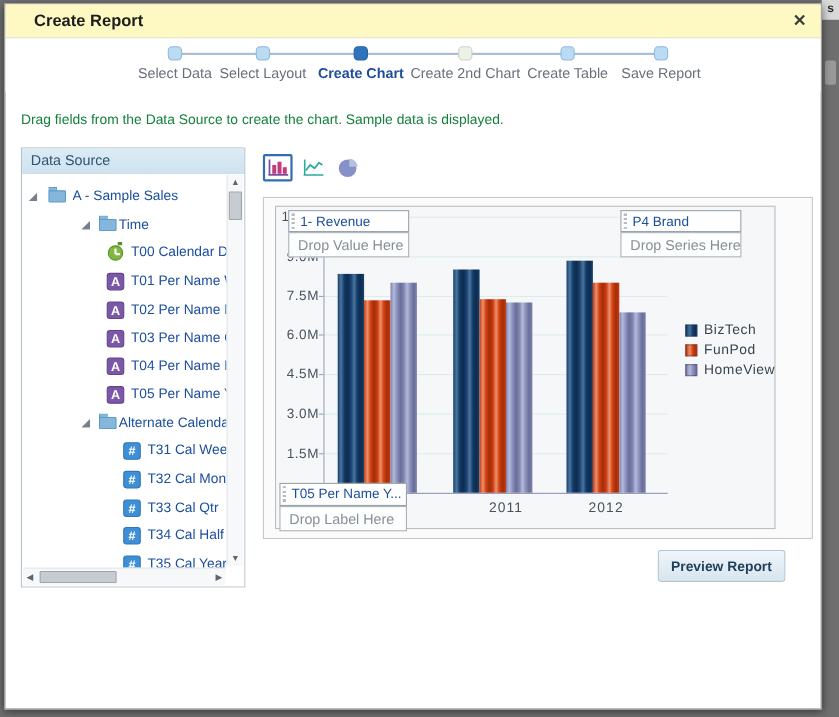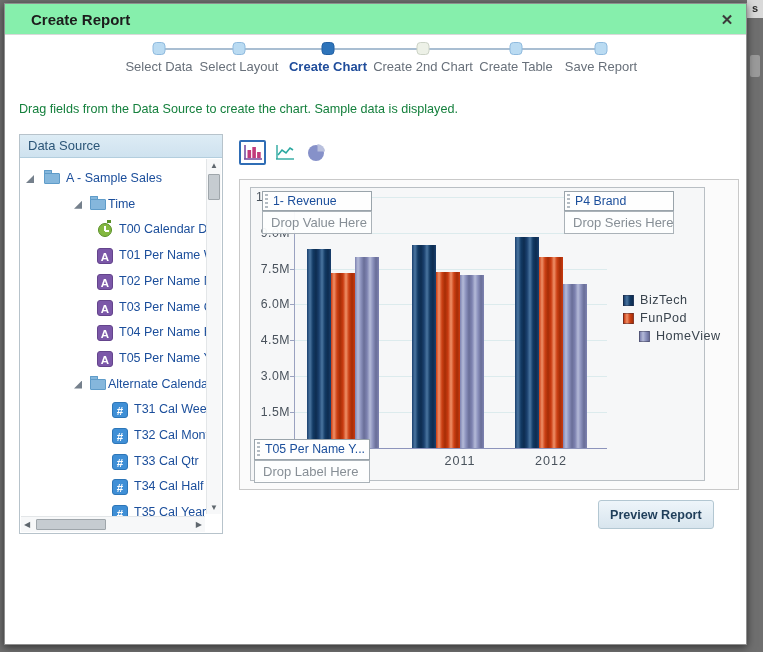--- a/index.html
+++ b/index.html
@@ -4,21 +4,21 @@
 <style>
   * { margin:0; padding:0; box-sizing:border-box; }
   html,body { width:763px; height:652px; }
   body { background:#6f6f6f; font-family:"Liberation Sans", sans-serif; position:relative; overflow:hidden; }
 
   .bg-corner { position:absolute; left:747px; top:0; width:16px; height:18px; background:#d9d9d9; color:#2a2a2a; font-weight:bold; font-size:11px; text-align:center; line-height:17px; }
   .bg-thumb { position:absolute; left:750px; top:55px; width:10px; height:22px; background:#9a9a9a; border-radius:2px; }
 
   .dialog { position:absolute; left:4px; top:3px; width:743px; height:642px; background:#fff; border:1px solid #8f8f8f; box-shadow:0 2px 8px rgba(0,0,0,.55); }
 
-  .titlebar { position:absolute; left:0; top:0; right:0; height:31px; background:#86efac; border-bottom:1px solid #d9d9d9; }
+  .titlebar { position:absolute; left:0; top:0; right:0; height:31px; background:#fef9c3; border-bottom:1px solid #d9d9d9; }
   .title { position:absolute; left:26px; top:7px; font-size:15px; font-weight:bold; color:#1c1c1c; }
   .close-btn { position:absolute; right:8px; top:5px; width:22px; height:22px; font-size:15px; font-weight:bold; color:#3b3b3b; text-align:center; line-height:22px; cursor:pointer; }
 
   .steps { position:absolute; left:0; top:31px; right:0; height:48px; background:#fff; }
   .steps-line { position:absolute; top:13px; height:2px; background:#a9bed2; }
   .step-node { position:absolute; top:7px; width:13px; height:13px; border-radius:4px; transform:translateX(-50%); }
   .step-node.done { background:#badbf2; border:1px solid #8fbade; }
   .step-node.active { background:#2e74ba; border:1px solid #2361a4; }
   .step-node.skipped { background:#edf1e7; border:1px solid #ccd3c6; }
   .step-node.todo { background:#badbf2; border:1px solid #8fbade; }
@@ -281,21 +281,21 @@
         <div class="xtick-label" style="left: 300px; top: 266px;">2012</div>
         <div class="baseline" style="left: 43px; width: 313px; top: 260px;"></div>
         <div class="legend-row" style="left: 372px; top: 105px;">
           <span class="legend-swatch s0"></span>
           <span class="legend-label">BizTech</span>
         </div>
         <div class="legend-row" style="left: 372px; top: 123px;">
           <span class="legend-swatch s1"></span>
           <span class="legend-label">FunPod</span>
         </div>
-        <div class="legend-row" style="left: 388px; top: 141px;">
+        <div class="legend-row" style="left: 372px; top: 141px;">
           <span class="legend-swatch s2"></span>
           <span class="legend-label">HomeView</span>
         </div>
       </div>
   </div>
 
   <button class="btn preview-btn">Preview Report</button>
 
 </div>
 

